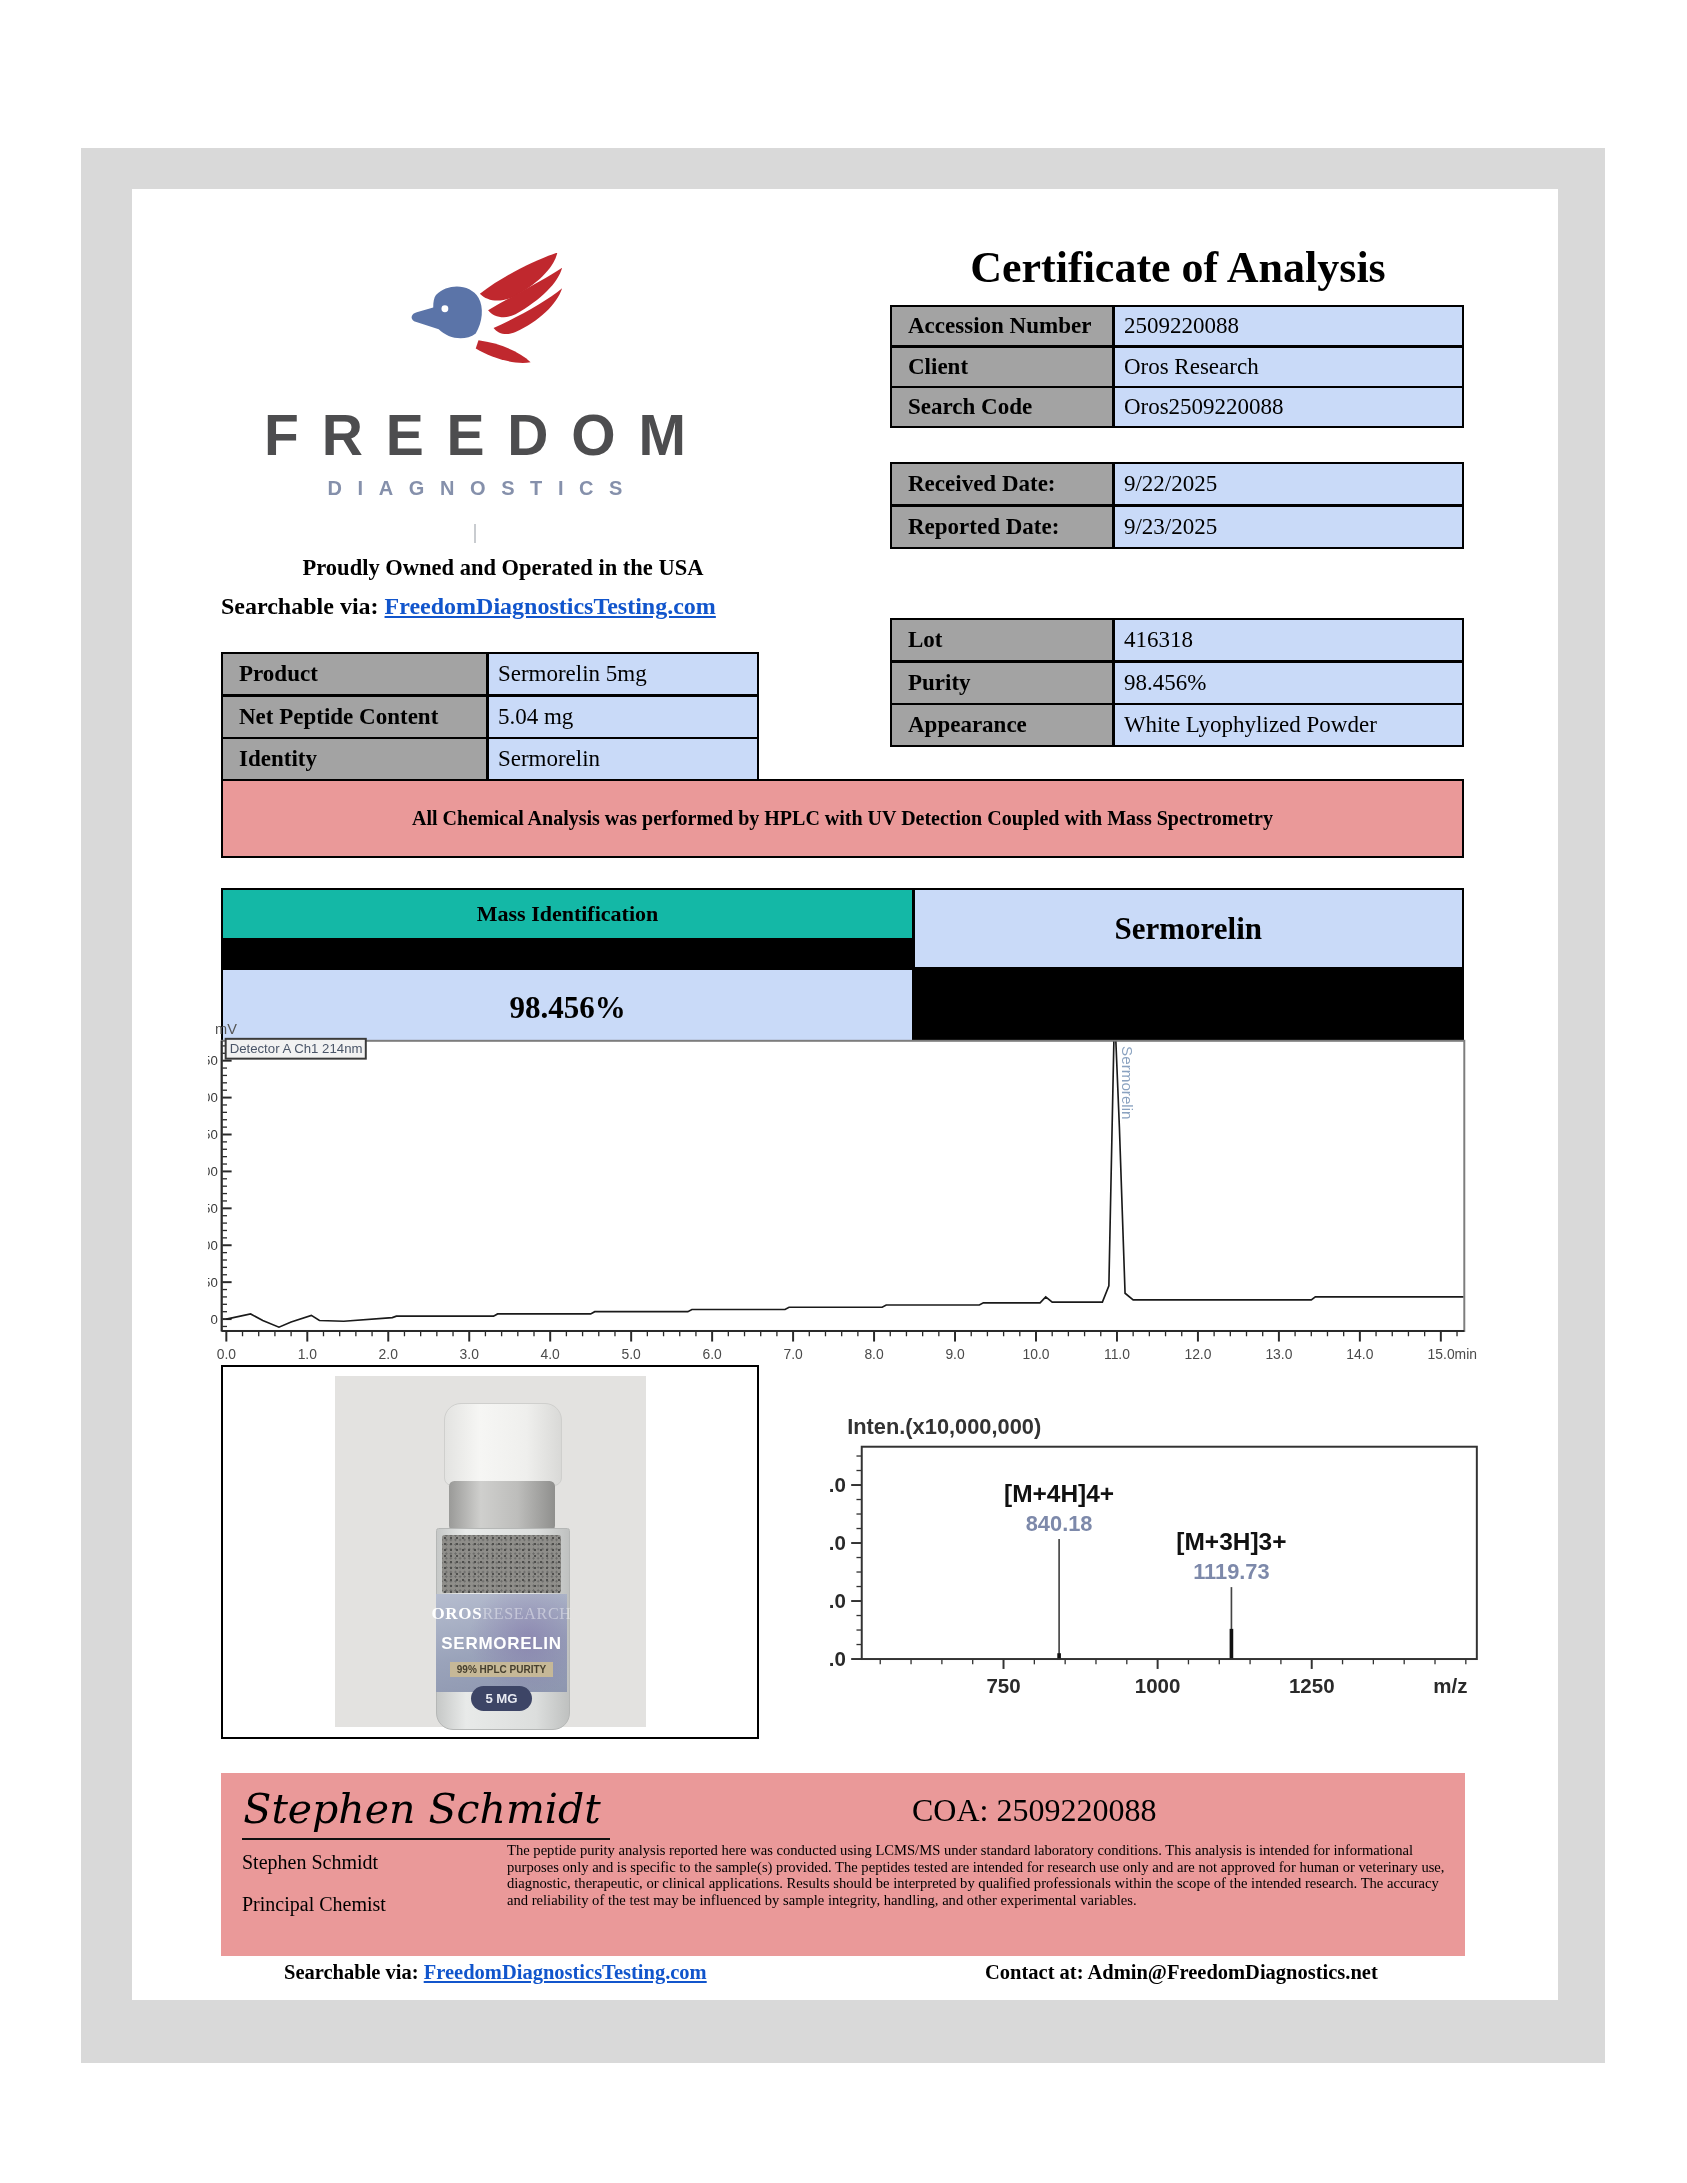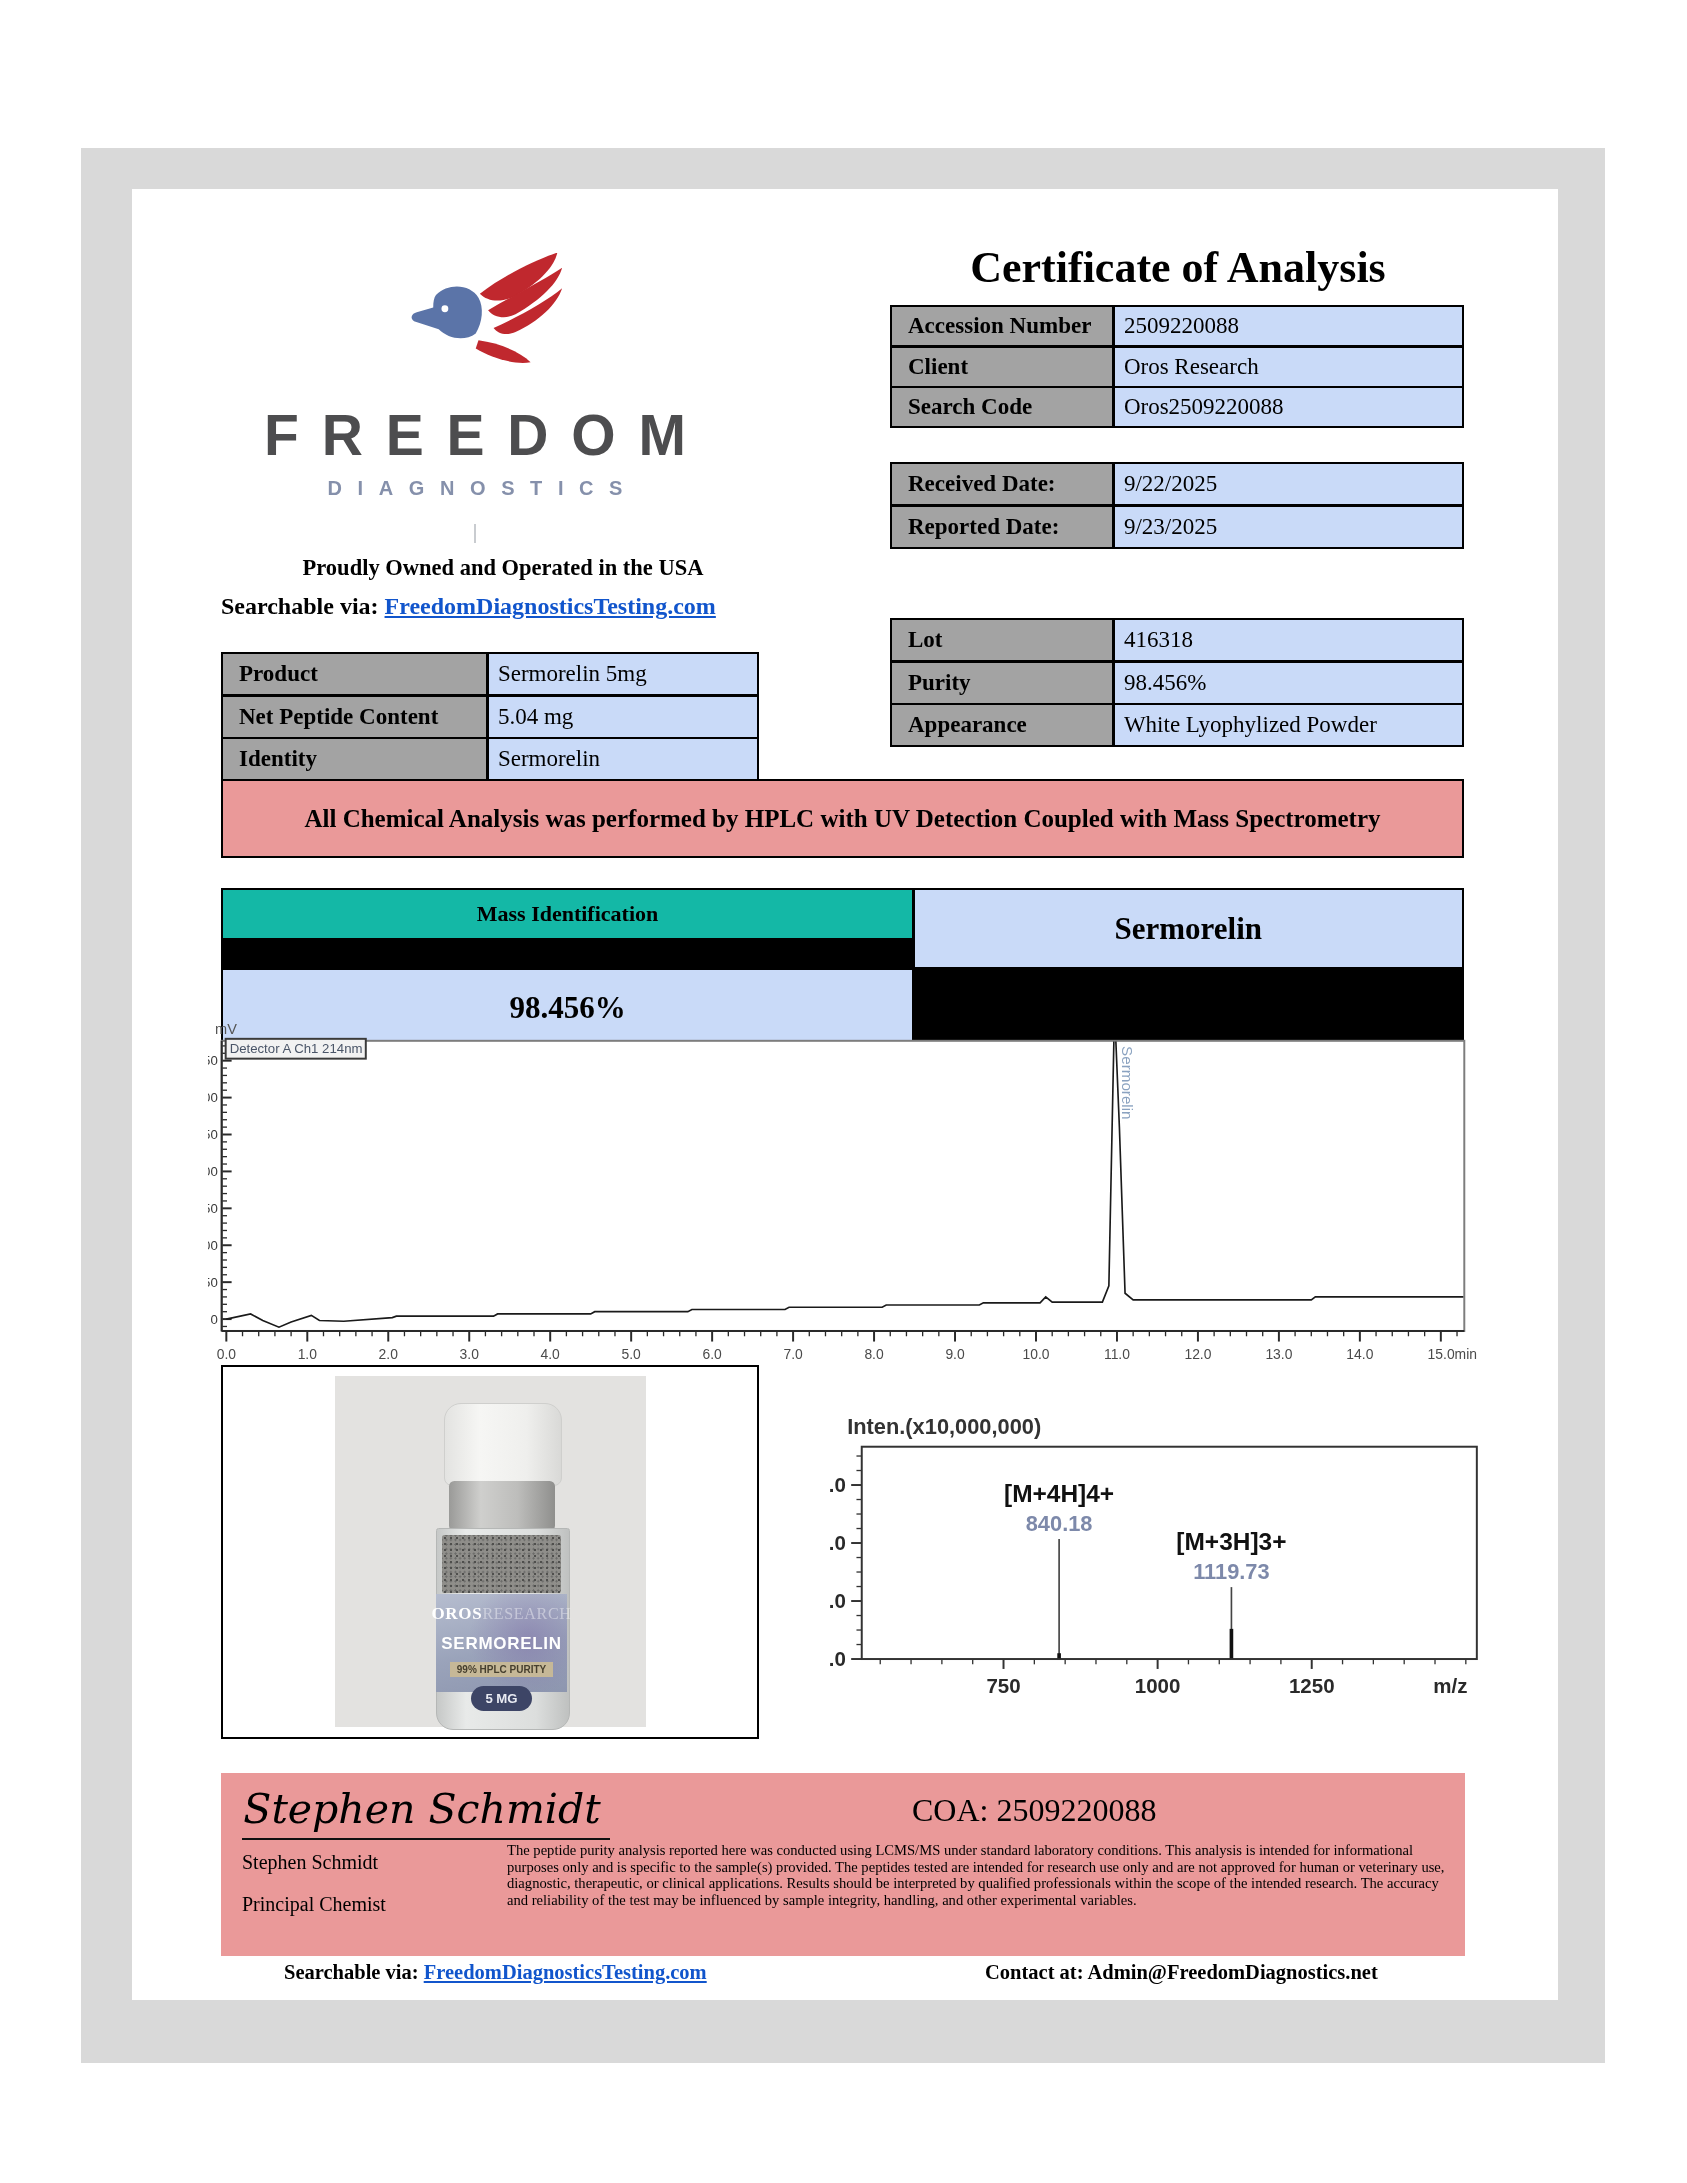--- a/index.html
+++ b/index.html
@@ -32,21 +32,21 @@
   .t-dates{left:758px;top:273px;width:570px;grid-template-columns:220px auto;grid-auto-rows:40px;}
   .t-product{left:89px;top:426px;width:534px;grid-template-columns:263px auto;grid-auto-rows:40px;margin-top:37px;}
   .t-lot{left:758px;top:429px;width:570px;grid-template-columns:220px auto;grid-auto-rows:40px;}
   .cell{display:flex;align-items:center;padding-left:9.3px;font-size:23px;overflow:hidden;white-space:nowrap;}
   .cell.lbl{background:#a3a3a3;font-weight:bold;padding-left:16px;}
   .cell.val{background:#c9daf8;}
 
   
   .banner{position:absolute;left:89px;top:590px;width:1239px;height:75px;background:#ea9999;
     border:2.6px solid #000;display:flex;align-items:center;justify-content:center;
-    font-weight:bold;font-size:25px;text-align:center;}
+    font-weight:bold;font-size:20px;text-align:center;}
 
   
   .mass-table{position:absolute;left:89px;top:699px;width:1239px;border:2.6px solid #000;background:#000;
     display:grid;grid-template-columns:689px auto;grid-gap:2.6px;grid-auto-rows:auto;}
   .m-head{background:#14b8a6;height:48px;display:flex;align-items:center;justify-content:center;
     font-weight:bold;font-size:22px;}
   .m-data{background:#c9daf8;height:77px;display:flex;align-items:center;justify-content:center;
     font-weight:bold;font-size:31px;}
 
   

